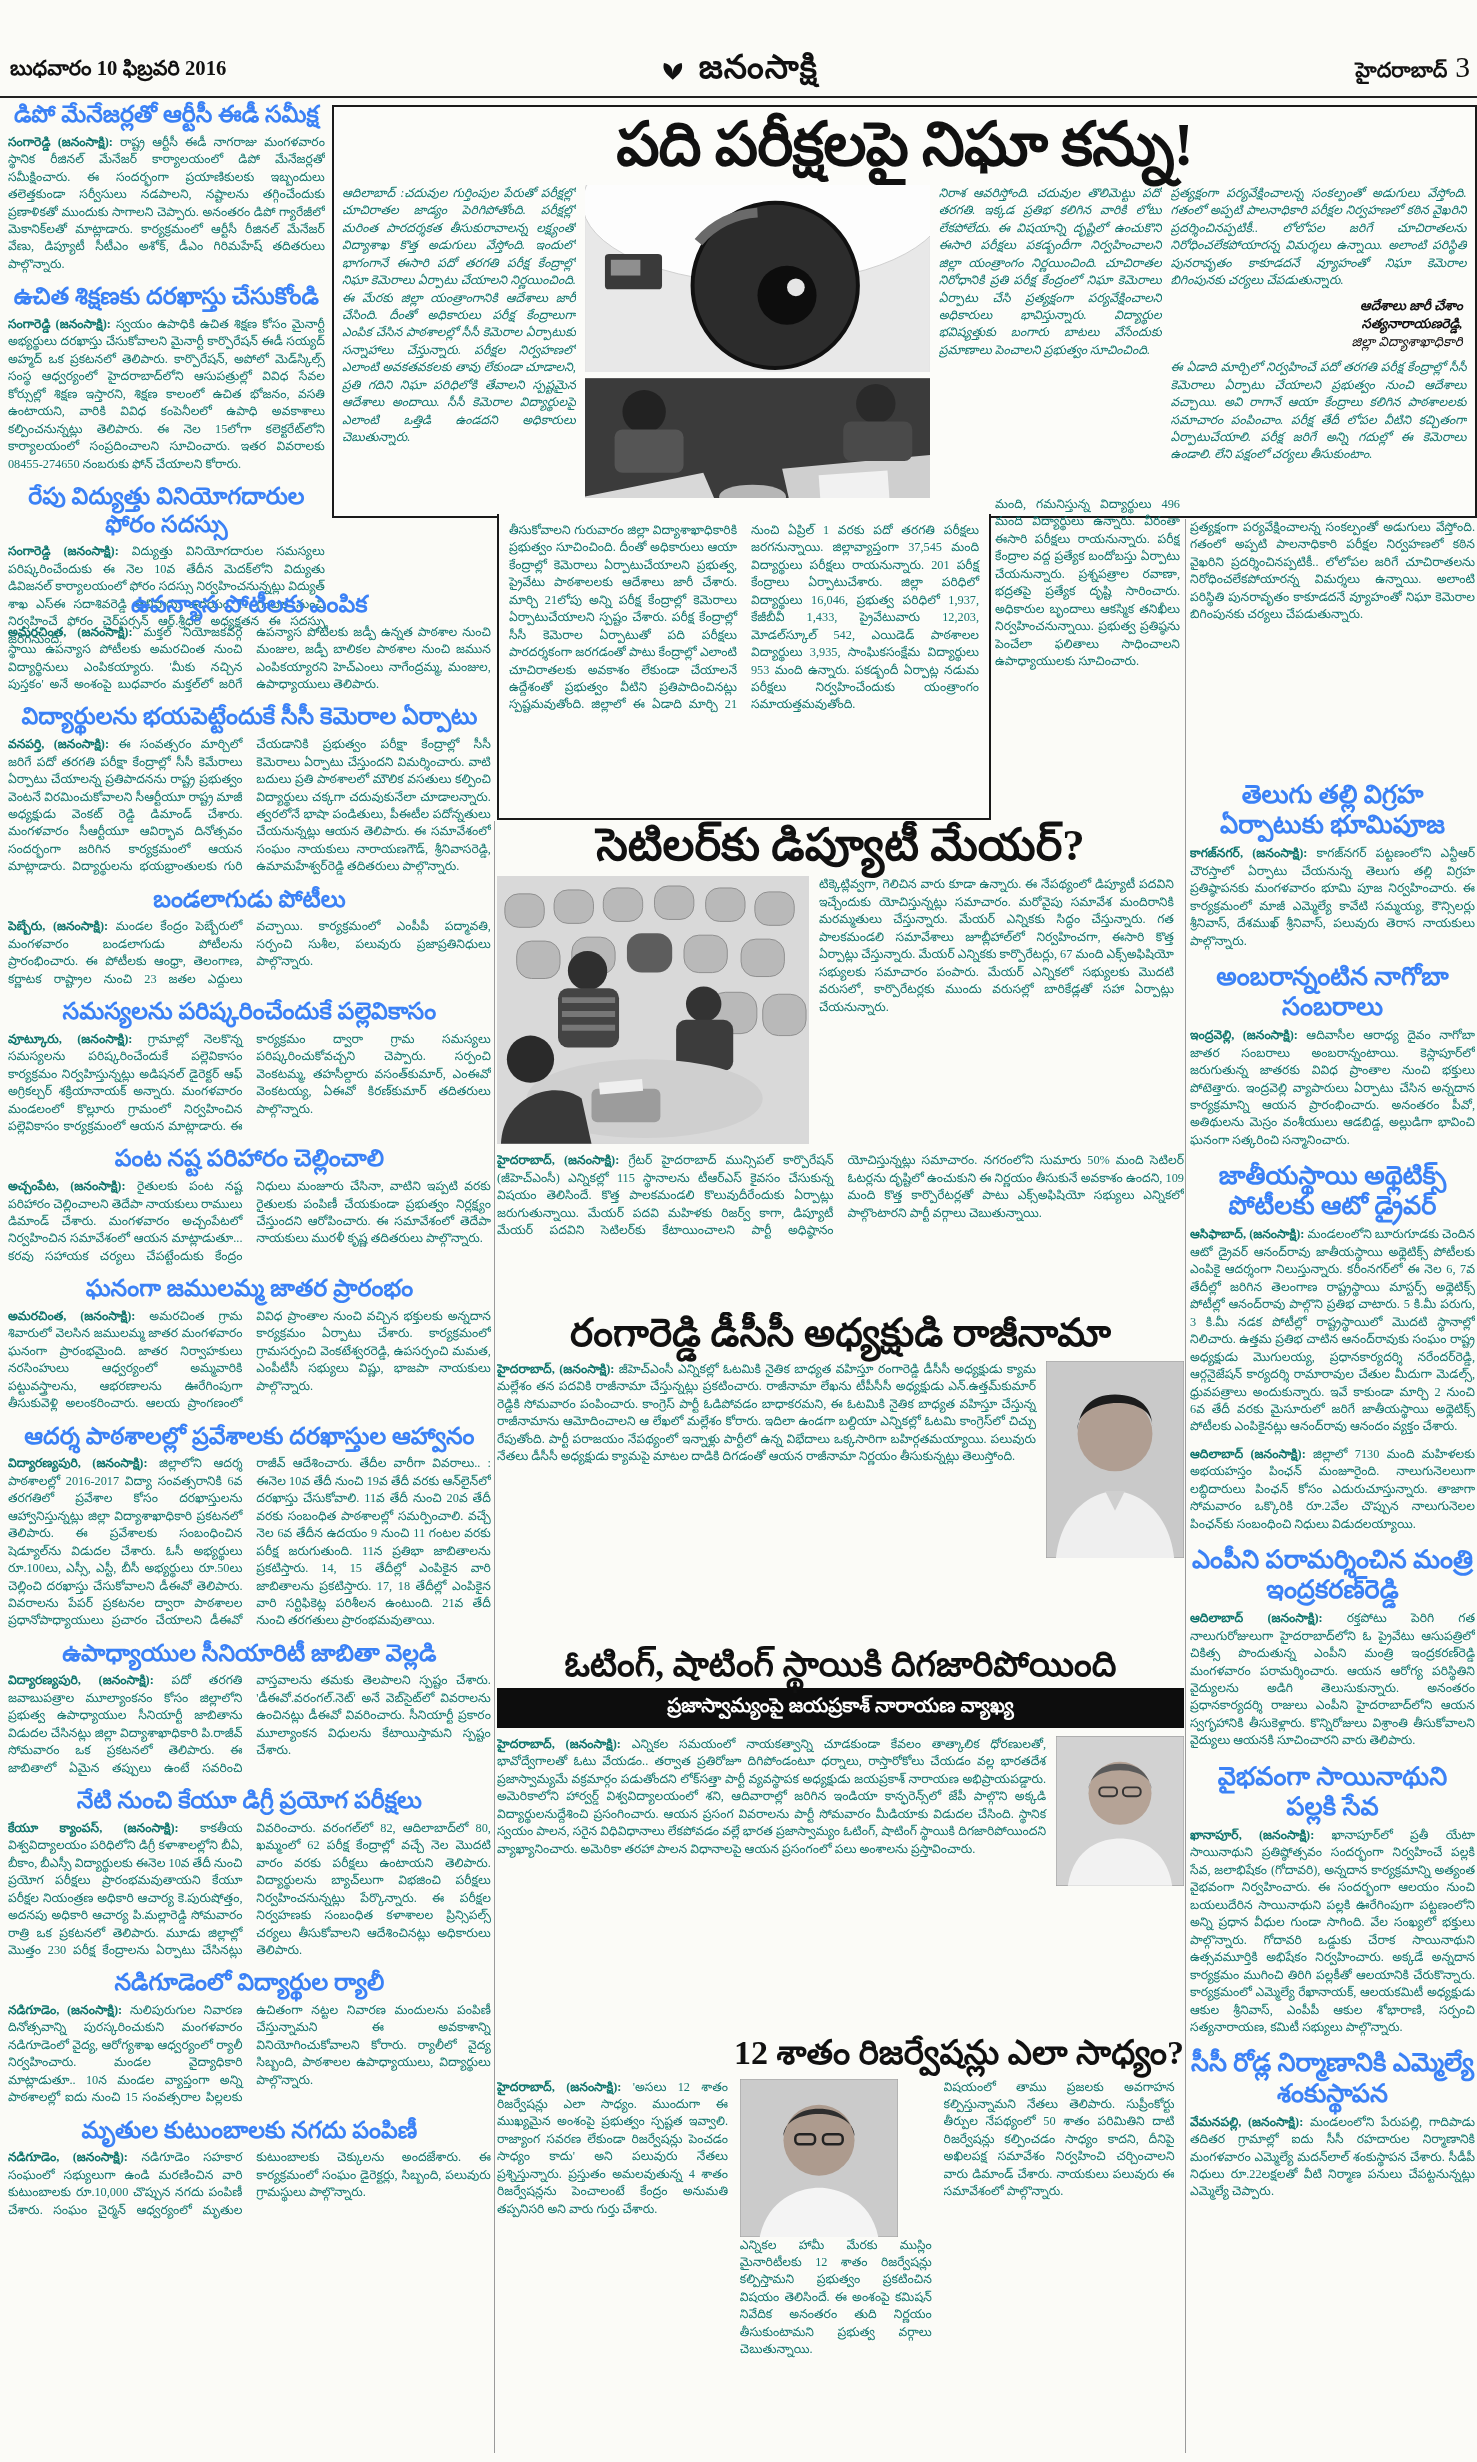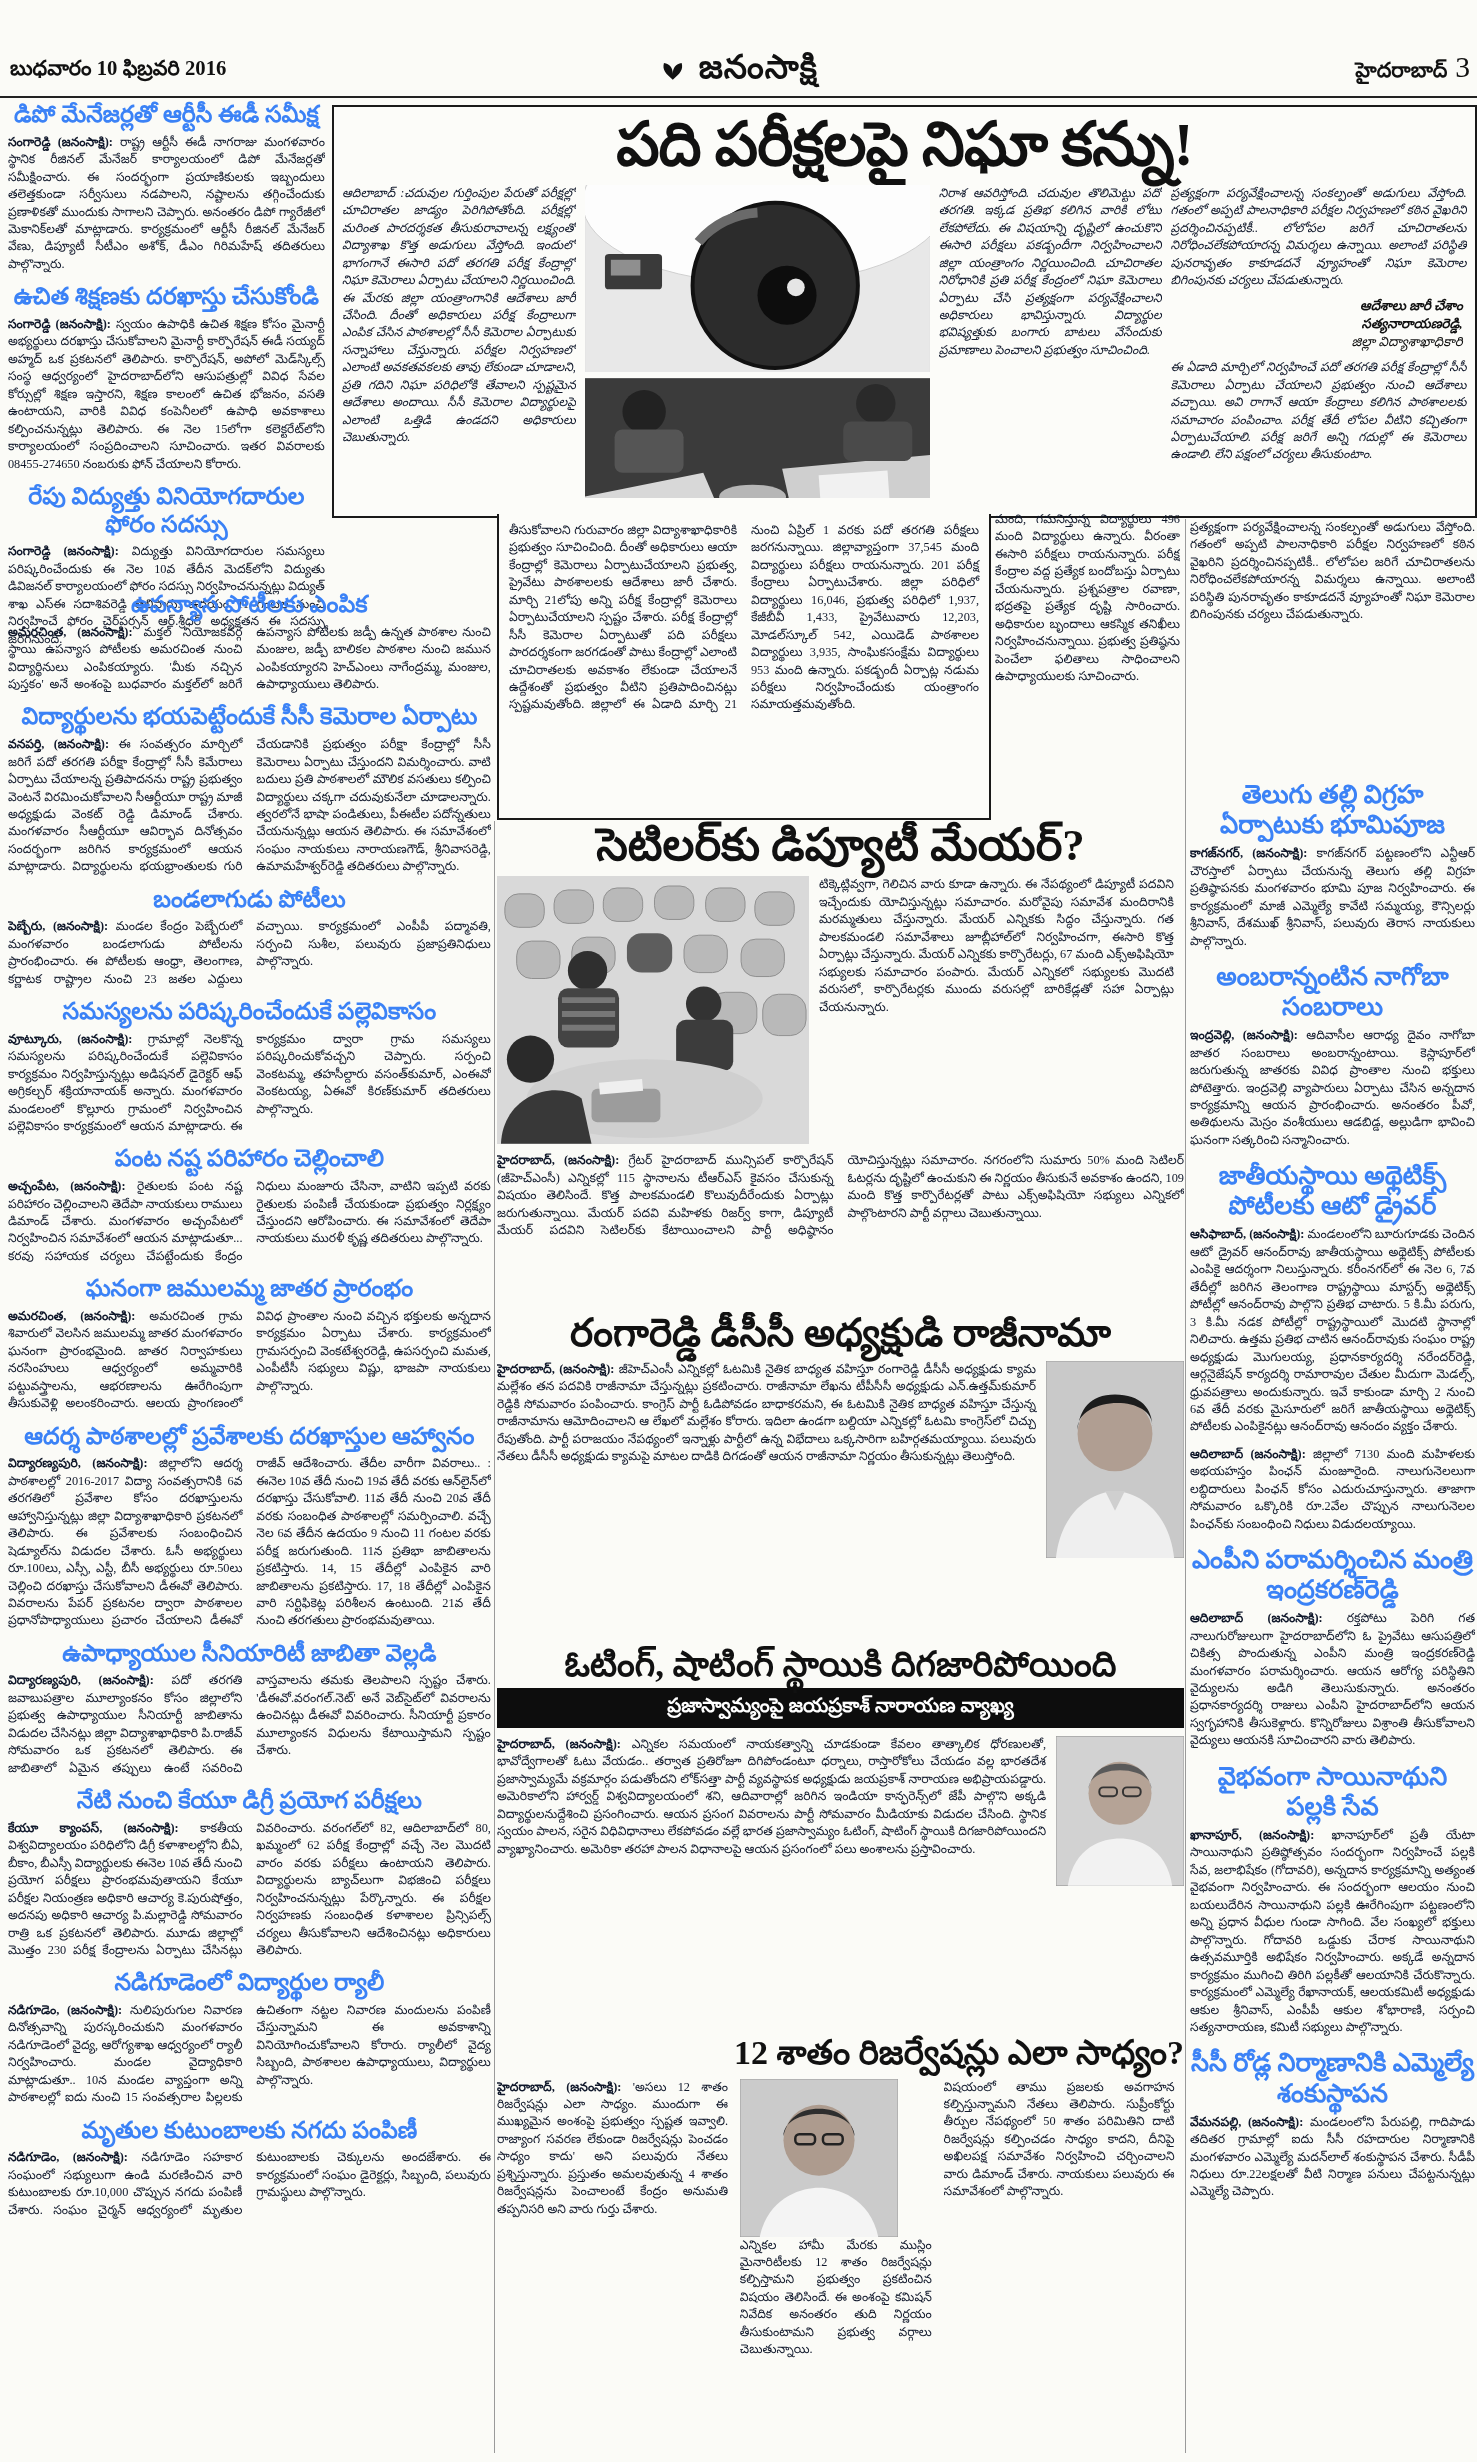--- a/index.html
+++ b/index.html
@@ -9,21 +9,21 @@
   
   #hdr-date{left:9.9px;top:57px;font-size:20.7px;font-weight:bold;}
   #masthead{left:0;top:49px;width:1478px;text-align:center;font-size:33px;font-weight:bold;letter-spacing:1px;}
   #masthead .leaf{vertical-align:-3.9px;margin-right:3.9px;}
   #page-label{right:7.9px;top:51px;font-size:20.7px;font-weight:bold;}
   #page-label .num{font-size:29.6px;font-weight:normal;margin-left:7.9px;}
   #hdr-rule{left:0;top:96px;width:1478px;height:2px;background:#222;}
   
   .art{overflow:hidden;}
   .art h3{margin:2px 0 4.9px;text-align:center;font-weight:bold;line-height:1.18;color:#3b82f6;}
-  .body{font-size:12.3px;line-height:1.42;text-align:justify;margin:0;color:#0f172a;}
+  .body{font-size:12.3px;line-height:1.42;text-align:justify;margin:0;color:#0f766e;}
   .dateline{font-weight:bold;}
   .cols2{column-count:2;column-gap:13.8px;}
   .lhead{font-size:23.6px;}
   .rhead{font-size:25.6px;}
   
   #lane-left-narrow{left:7.9px;top:99px;width:317px;height:489px;}
   #lane-left-wide{left:7.9px;top:589px;width:483px;height:1866px;}
   #lane-left-wide .art{margin-bottom:7.9px;}
   #lane-left-narrow .art{margin-bottom:7.9px;}
   #lane-mid{left:497px;top:821px;width:687px;height:1635px;}
@@ -35,21 +35,21 @@
   #main-cols{display:flex;gap:8.9px;padding:0 7.9px;height:313px;overflow:hidden;font-style:italic;}
   .mcol{overflow:hidden;}
   #m-col1{width:234px;}
   #m-imgs{width:345px;flex:none;}
   #m-col2{width:223px;}
   #m-col3{width:296px;}
   .byline-block{text-align:right;margin:7.9px 3.9px;font-size:13.3px;line-height:1.35;}
   .byline-block .b1{font-weight:bold;}
   #cont-box{left:497px;top:514px;width:490px;height:304px;border:2px solid #1a1a1a;border-top:none;background:#fcfcf9;}
   #cont-box .inner{padding:7.9px 9.9px;height:286px;overflow:hidden;}
-  #m-col4{left:995px;top:511px;width:185px;height:296px;overflow:hidden;}
+  #m-col4{left:995px;top:496px;width:185px;height:296px;overflow:hidden;}
   #m-col5{left:1190px;top:519px;width:285px;height:254px;overflow:hidden;}
   
   .photo{background:#ddd;display:block;}
   
   #settler h2{margin:0 0 5.9px;text-align:center;font-size:45px;line-height:1.1;}
   #settler-row{display:flex;gap:9.9px;height:268px;overflow:hidden;}
   #settler-row .side{width:355px;overflow:hidden;}
   #settler-body{margin-top:7.9px;height:150px;overflow:hidden;}
   #rangareddy{margin-top:9.9px;height:325px;overflow:hidden;}
   #rangareddy h2{margin:0 0 5.9px;text-align:center;font-size:39px;line-height:1.1;}

